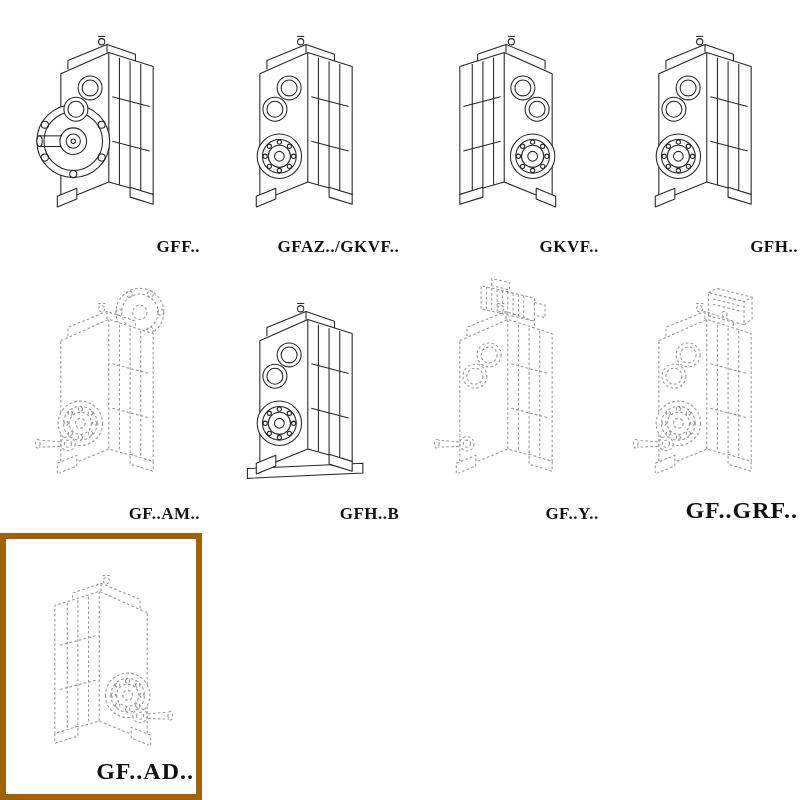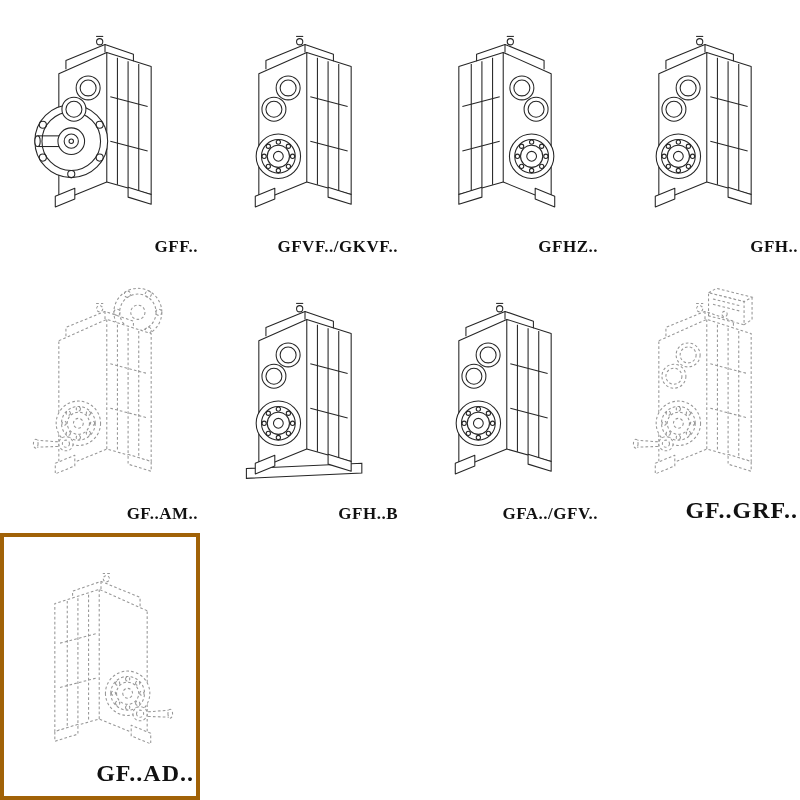--- a/index.html
+++ b/index.html
@@ -9,21 +9,21 @@
     grid-template-columns:repeat(4,1fr);
     grid-template-rows:repeat(3,1fr);
     box-sizing:border-box;
     font-family:"Liberation Serif", serif;
   }
   .cell{
     display:flex;flex-direction:column;align-items:flex-end;
     justify-content:space-between;
     padding:8px 2px 8px;box-sizing:border-box;
   }
-  .cell.boxed{border:4px solid #a16207;}
+  .cell.boxed{border:6px solid #a16207;}
   .drawing{width:186px;height:206px;flex:0 0 auto;}
   .drawing.dashed{color:#979797;stroke-dasharray:3 2.5;}
   .drawing.solid{color:#262626;}
   .label{
     font-weight:bold;font-size:17px;letter-spacing:0.5px;
     color:#111;text-align:center;line-height:1.1;
     padding-bottom:2px;white-space:nowrap;
   }
   .label.lg{font-size:24px;letter-spacing:1px;}
 </style>
@@ -184,30 +184,30 @@
     <svg class="drawing solid" viewBox="0 0 180 232">
         <use href="#v-gff"></use>
       </svg>
     <div class="label">GFF..</div>
   </div>
 
   <div class="cell">
     <svg class="drawing solid" viewBox="0 0 180 232">
         <use href="#v-hollow"></use>
       </svg>
-    <div class="label">GFVF../GKVF..</div>
+    <div class="label">GFAZ../GKVF..</div>
   </div>
 
   <div class="cell">
     <svg class="drawing solid" viewBox="0 0 180 232">
       <g transform="translate(180,0) scale(-1,1)">
           <use href="#v-hollow"></use>
         </g>
     </svg>
-    <div class="label">GFHZ..</div>
+    <div class="label">GKVF..</div>
   </div>
 
 
   <div class="cell">
     <svg class="drawing solid" viewBox="0 0 180 232">
         <use href="#v-hollow"></use>
       </svg>
     <div class="label">GFH..</div>
   </div>
 
@@ -218,28 +218,28 @@
     <div class="label">GF..AM..</div>
   </div>
 
   <div class="cell">
     <svg class="drawing solid" viewBox="0 0 180 232">
         <use href="#v-hollow-base"></use>
       </svg>
     <div class="label">GFH..B</div>
   </div>
 
-
-
-  <div class="cell">
-    <svg class="drawing solid" viewBox="0 0 180 232">
-        <use href="#v-hollow"></use>
-      </svg>
-    <div class="label">GFA../GFV..</div>
-  </div>
+  <div class="cell">
+    <svg class="drawing dashed" viewBox="0 0 180 232">
+        <use href="#v-y"></use>
+      </svg>
+    <div class="label">GF..Y..</div>
+  </div>
+
+
 
   <div class="cell">
     <svg class="drawing dashed" viewBox="0 0 180 232">
         <use href="#v-grf"></use>
       </svg>
     <div class="label lg">GF..GRF..</div>
   </div>
 
   <div class="cell boxed">
     <svg class="drawing dashed" viewBox="0 0 180 232">

